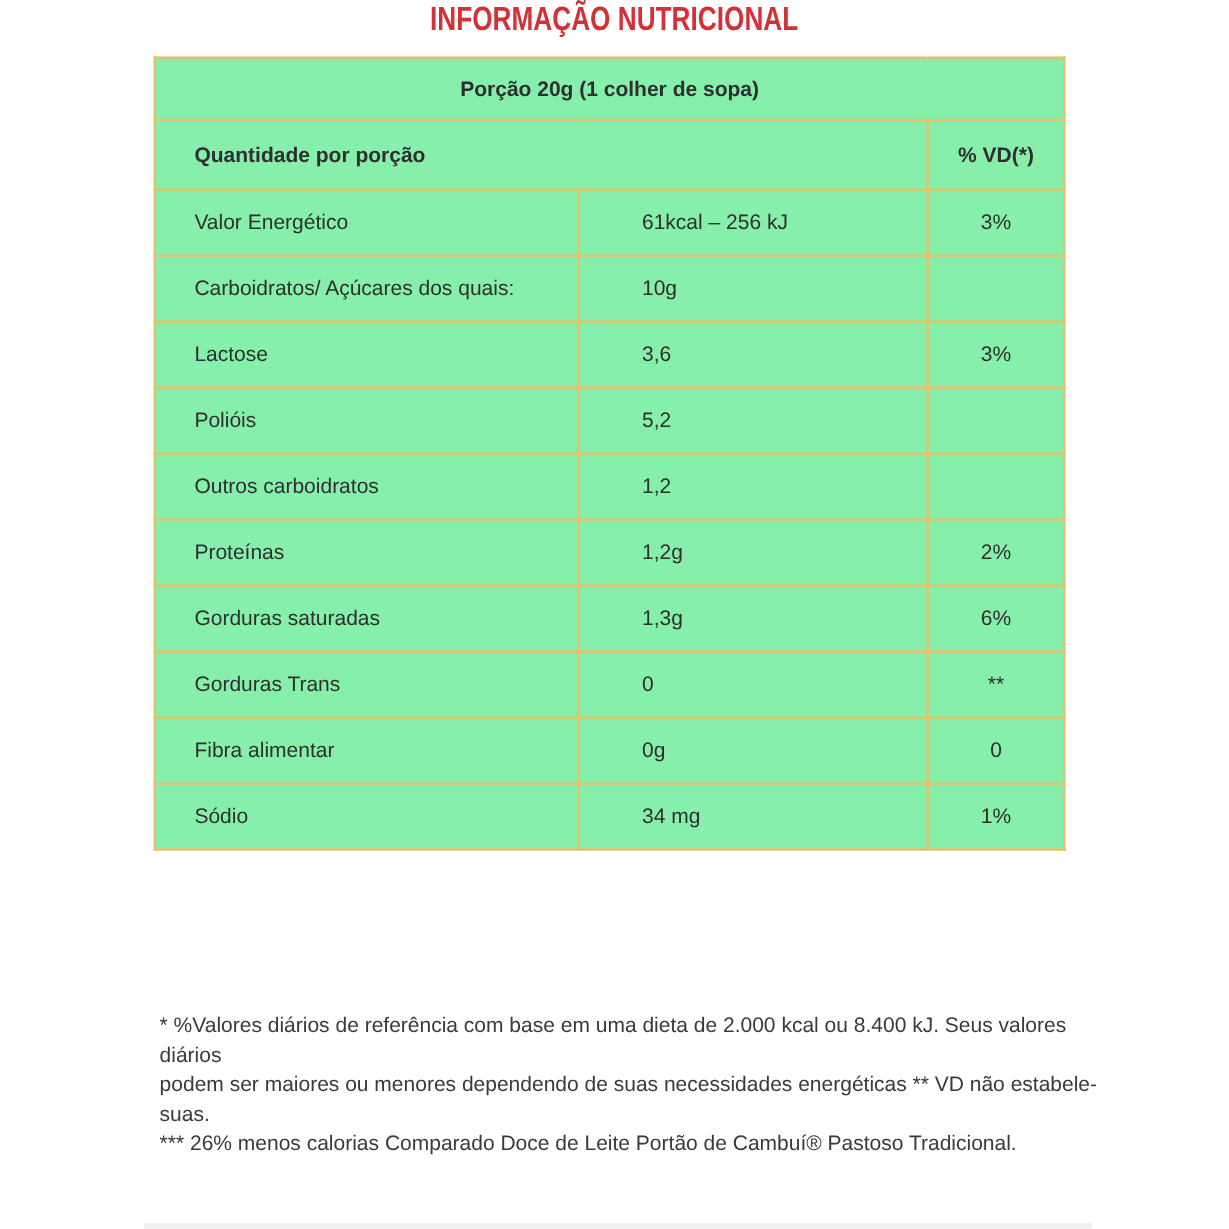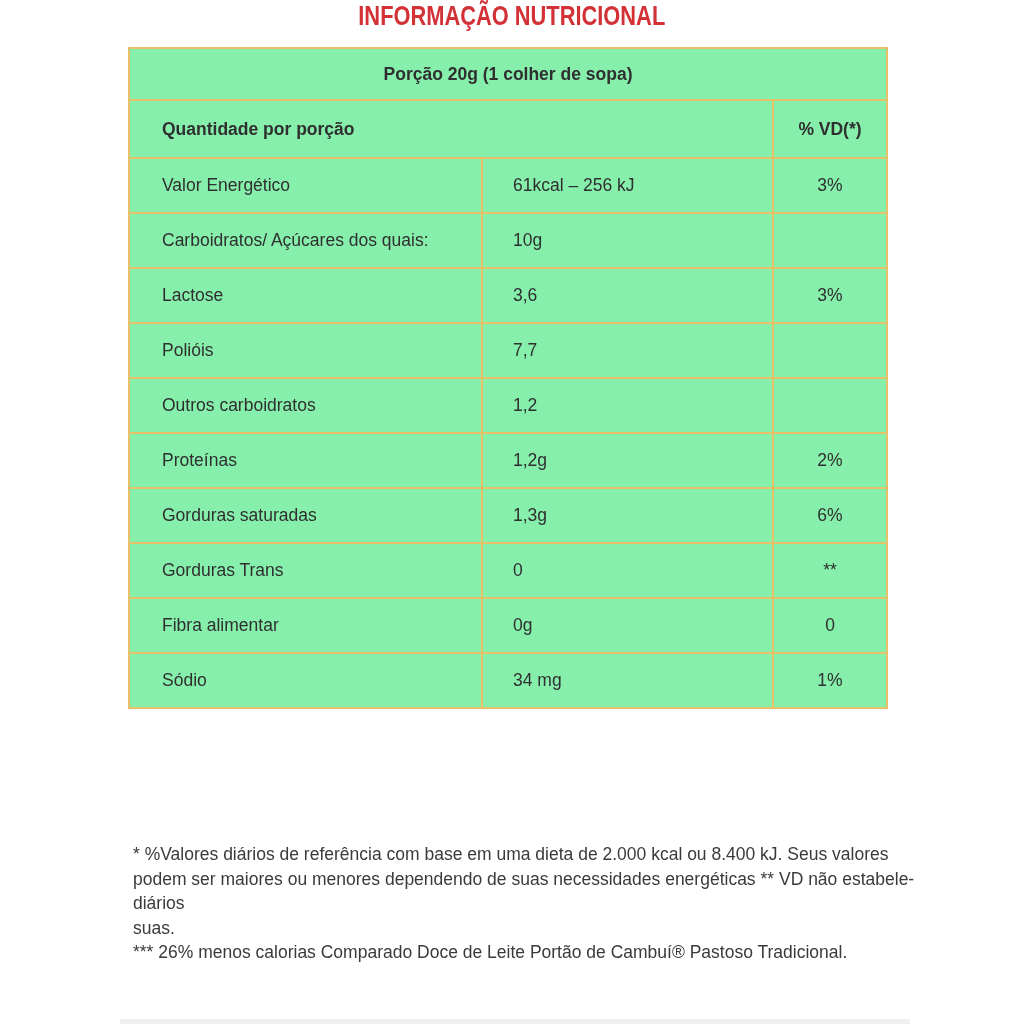--- a/index.html
+++ b/index.html
@@ -65,21 +65,21 @@
     text-align:center;
     font-weight:bold;
     font-size:18.5px;
   }
   td.cell-name {
     height:55px;
     padding-left:32px;
     font-size:18px;
   }
   td.cell-value {
-    padding-left:30px;
+    padding-left:52px;
     font-size:18px;
   }
   td.cell-vd {
     text-align:center;
     font-size:18px;
   }
 
   
   .footnotes {
     position:absolute;
@@ -134,21 +134,21 @@
   </tr>
 
   <tr>
     <td class="cell-name">Lactose</td>
     <td class="cell-value">3,6</td>
     <td class="cell-vd">3%</td>
   </tr>
 
   <tr>
     <td class="cell-name">Polióis</td>
-    <td class="cell-value">7,7</td>
+    <td class="cell-value">5,2</td>
     <td class="cell-vd"></td>
   </tr>
 
   <tr>
     <td class="cell-name">Outros carboidratos</td>
     <td class="cell-value">1,2</td>
     <td class="cell-vd"></td>
   </tr>
 
   <tr>
@@ -179,19 +179,19 @@
   <tr>
     <td class="cell-name">Sódio</td>
     <td class="cell-value">34 mg</td>
     <td class="cell-vd">1%</td>
   </tr>
 </tbody>
 </table>
 
 <div class="footnotes">
     <div class="fn-line">* %Valores diários de referência com base em uma dieta de 2.000 kcal ou 8.400 kJ. Seus valores</div>
+    <div class="fn-line">diários</div>
     <div class="fn-line">podem ser maiores ou menores dependendo de suas necessidades energéticas ** VD não estabele-</div>
-    <div class="fn-line">diários</div>
     <div class="fn-line">suas.</div>
     <div class="fn-line">*** 26% menos calorias Comparado Doce de Leite Portão de Cambuí® Pastoso Tradicional.</div>
   </div>
 
 <div class="bottom-strip"></div>
 
 </body></html>

